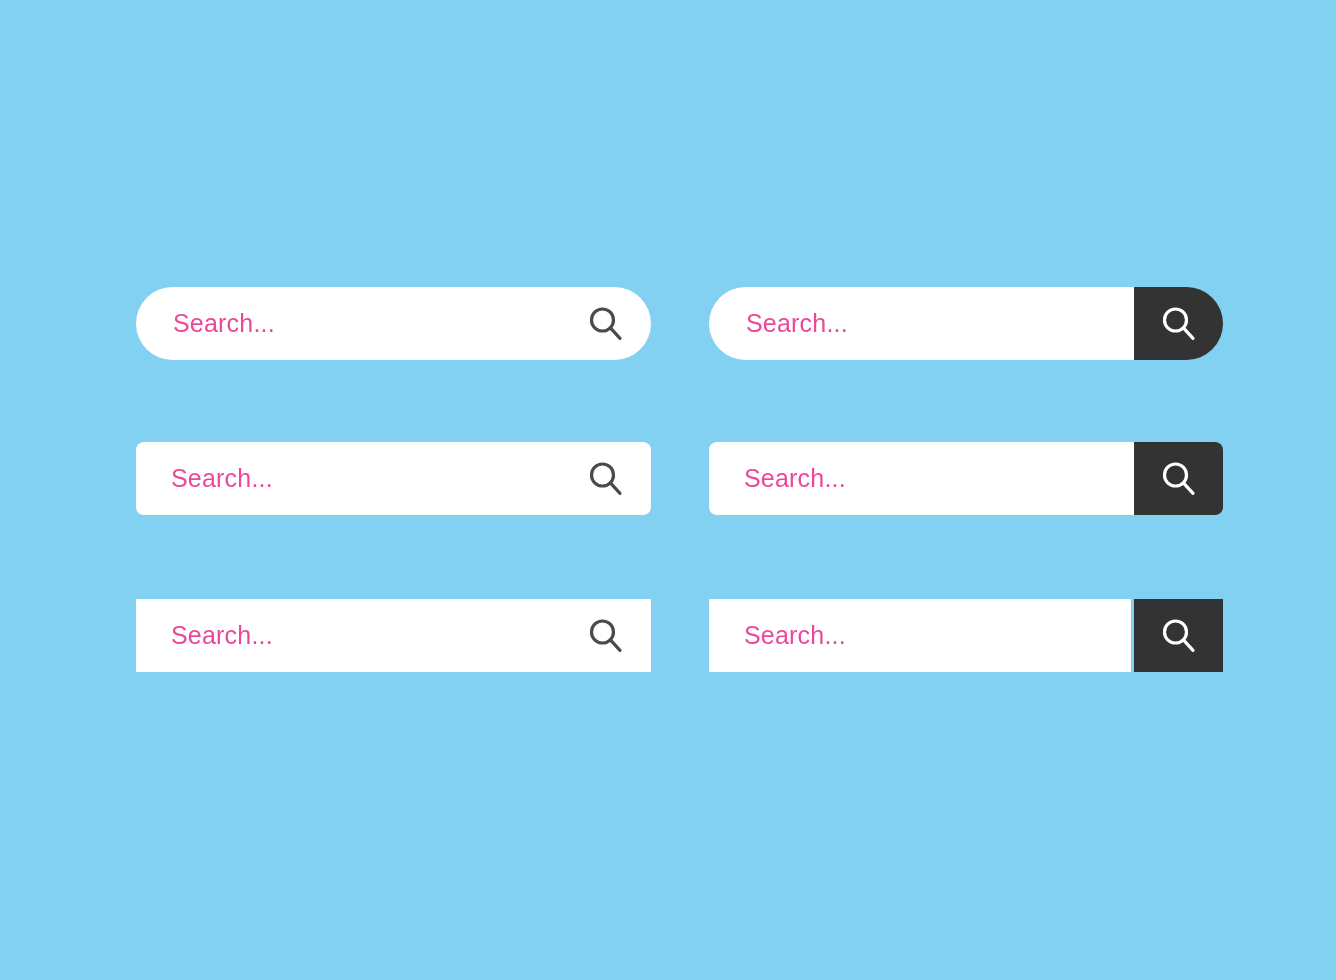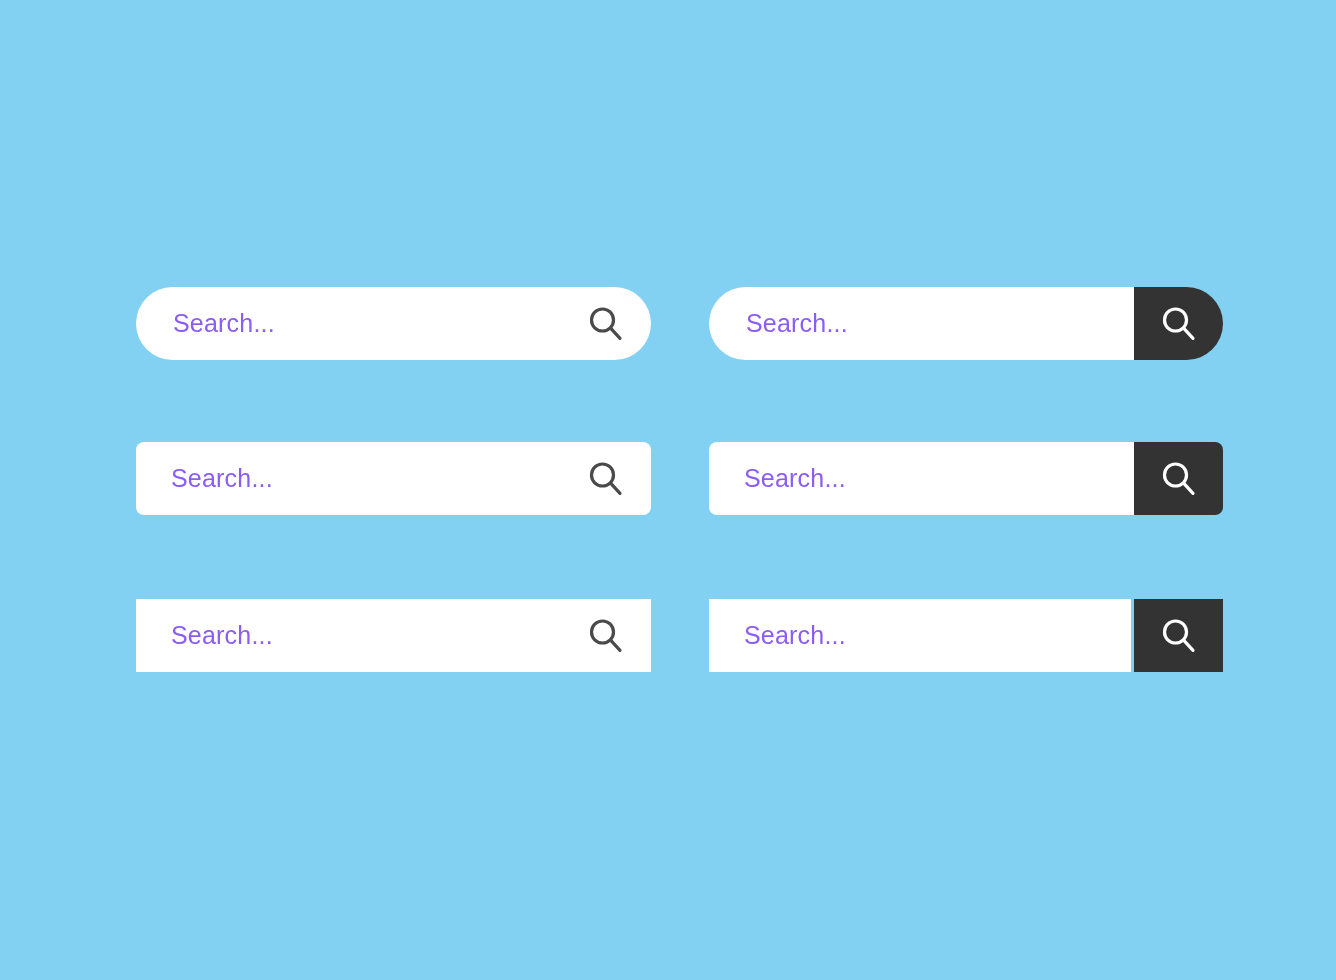--- a/index.html
+++ b/index.html
@@ -32,21 +32,21 @@
   .field {
     position: relative;
     flex: 1 1 auto;
     background: #ffffff;
     display: flex;
     align-items: center;
     box-sizing: border-box;
   }
 
   .placeholder {
-    color: #8b5cf6;
+    color: #ec4899;
     font-size: 25px;
     line-height: 1;
     letter-spacing: 0.2px;
     white-space: nowrap;
     user-select: none;
   }
 
   .icon-inside {
     position: absolute;
     right: 26px;

